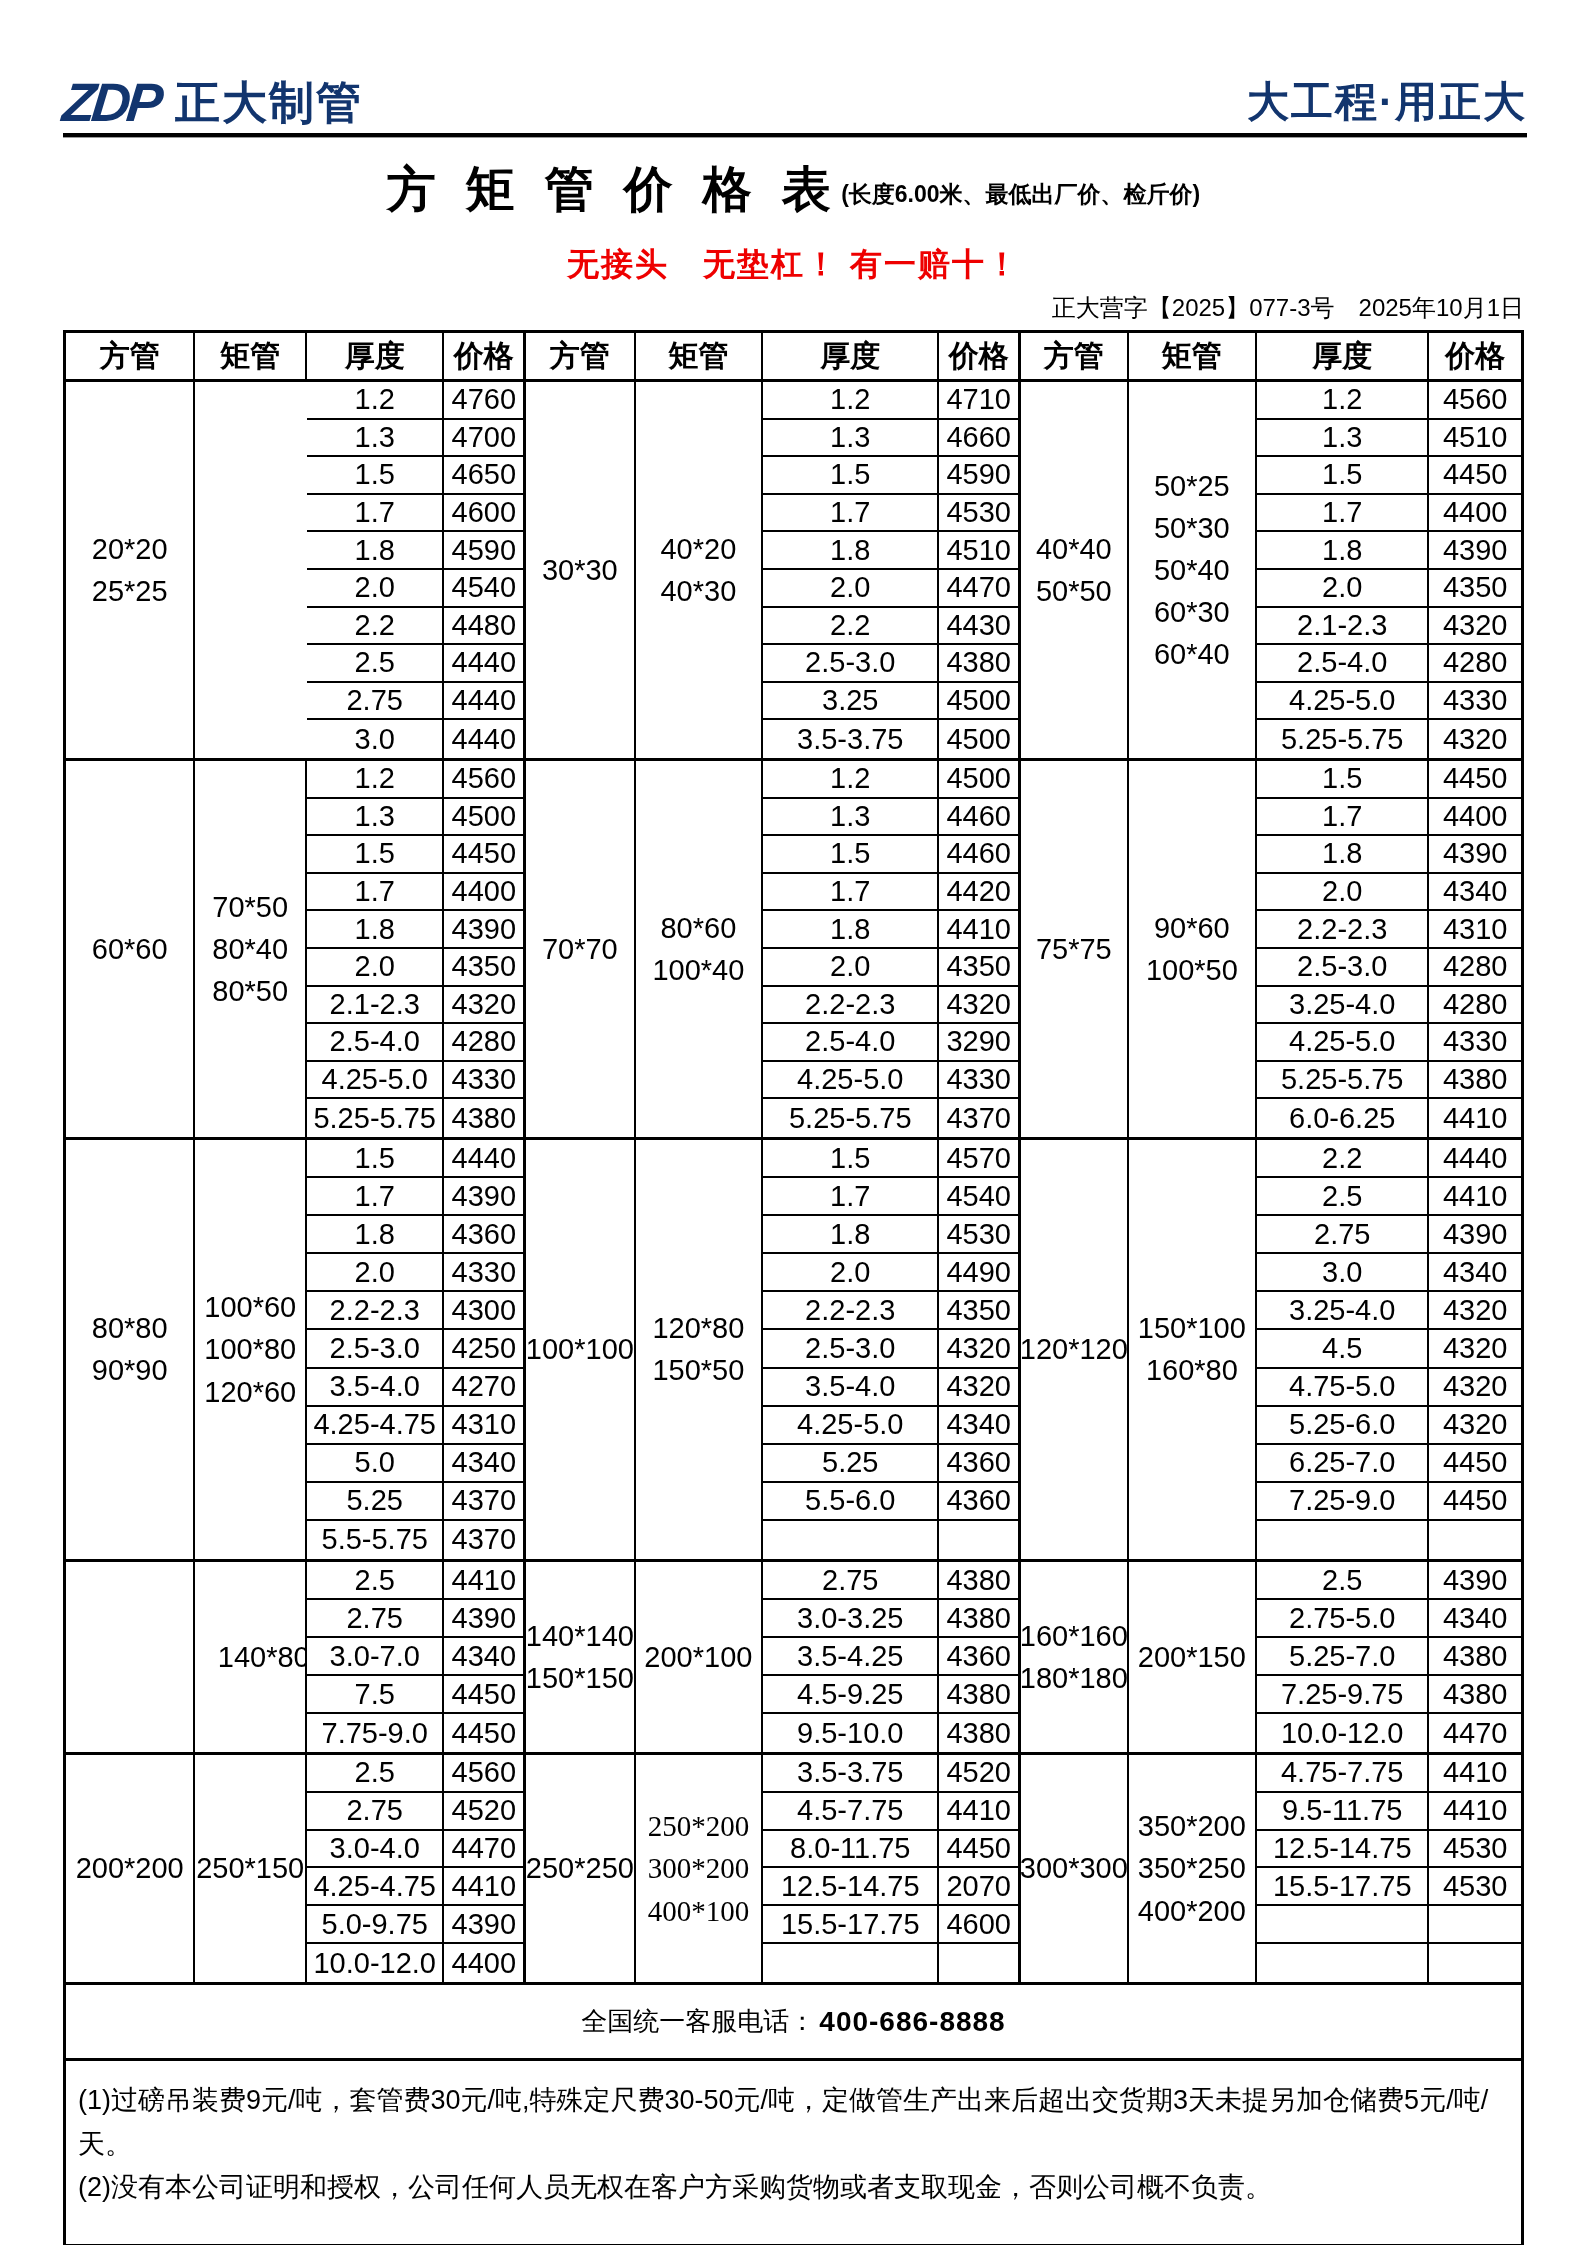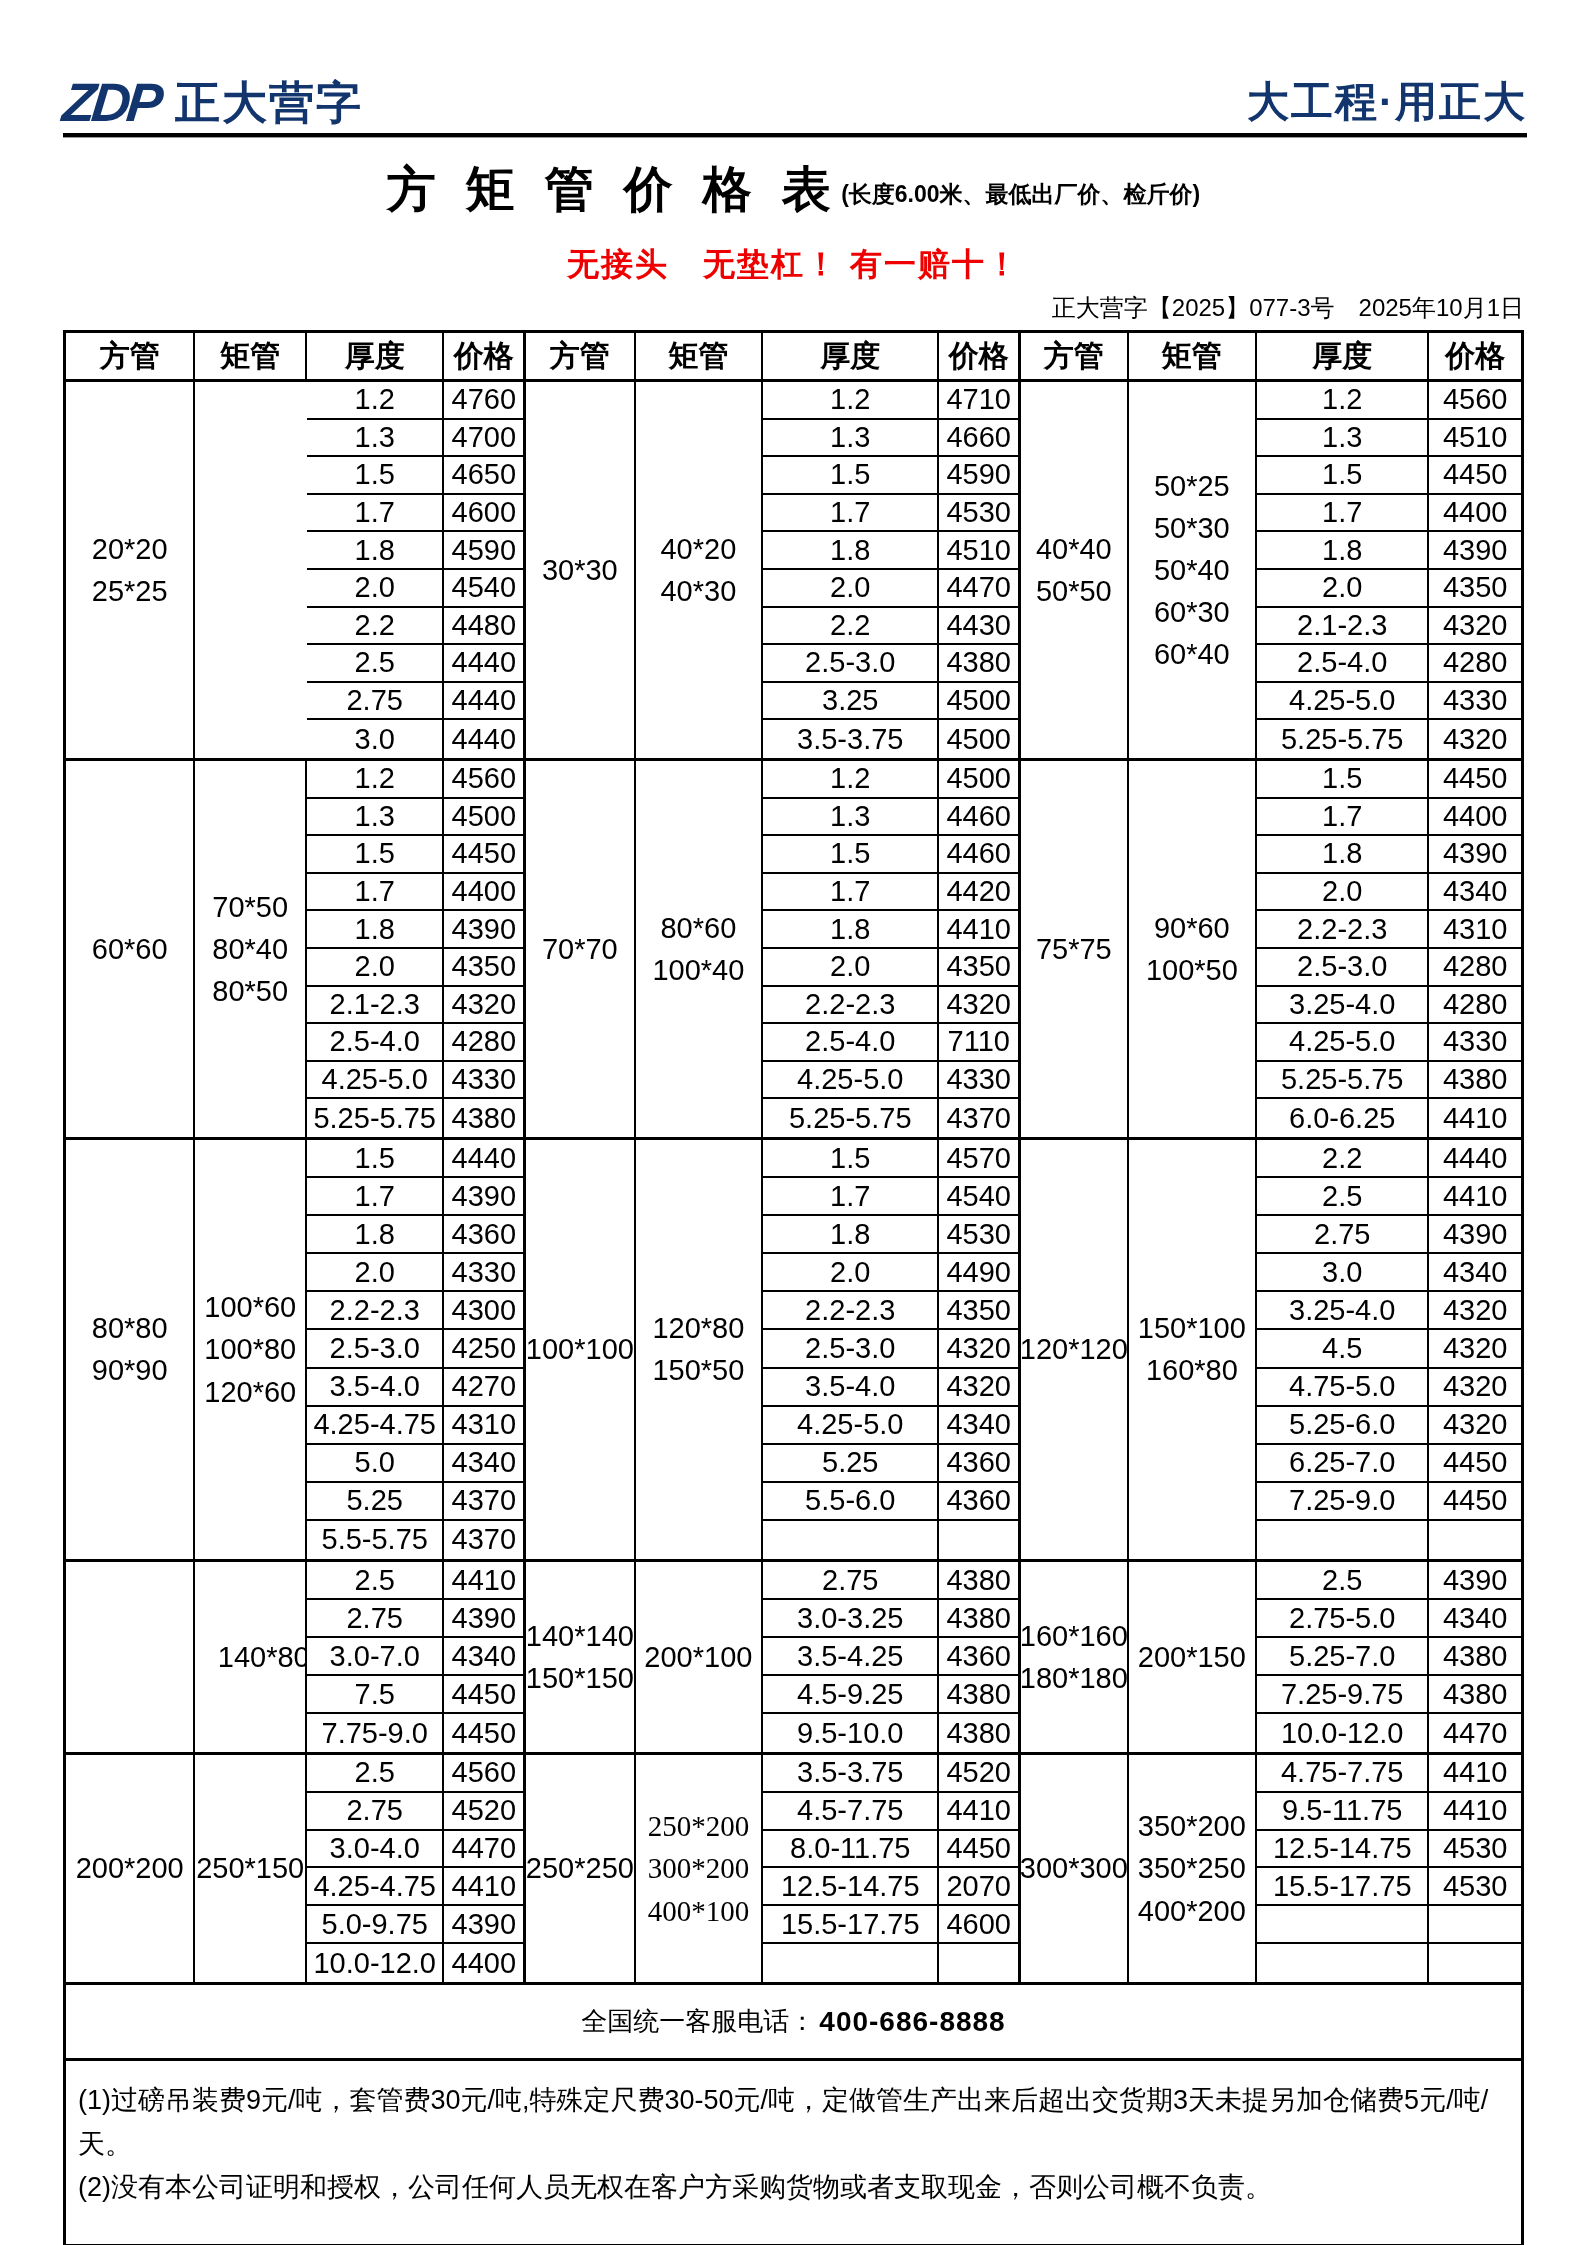--- a/index.html
+++ b/index.html
@@ -51,21 +51,21 @@
   .notes-box p{ margin:0; }
 </style>
 </head>
 <body>
 
 <div class="sheet">
 
   <div class="brand-row">
     <div class="brand-left">
       <span class="zdp">ZDP</span>
-      <span class="brand-name">正大营字</span>
+      <span class="brand-name">正大制管</span>
     </div>
     <div class="brand-right">大工程·用正大</div>
   </div>
   <div class="head-rule"></div>
 
   <div class="title-line">
     <span class="title-main">方矩管价格表</span>
     <span class="title-sub">(长度6.00米、最低出厂价、检斤价)</span>
   </div>
   <div class="red-line">无接头　无垫杠！ 有一赔十！</div>
@@ -197,21 +197,21 @@
           <div class="cell data gsep" style="grid-area: 3 / 8;">4460</div>
           <div class="cell data" style="grid-area: 4 / 7;">1.7</div>
           <div class="cell data gsep" style="grid-area: 4 / 8;">4420</div>
           <div class="cell data" style="grid-area: 5 / 7;">1.8</div>
           <div class="cell data gsep" style="grid-area: 5 / 8;">4410</div>
           <div class="cell data" style="grid-area: 6 / 7;">2.0</div>
           <div class="cell data gsep" style="grid-area: 6 / 8;">4350</div>
           <div class="cell data" style="grid-area: 7 / 7;">2.2-2.3</div>
           <div class="cell data gsep" style="grid-area: 7 / 8;">4320</div>
           <div class="cell data" style="grid-area: 8 / 7;">2.5-4.0</div>
-          <div class="cell data gsep" style="grid-area: 8 / 8;">7110</div>
+          <div class="cell data gsep" style="grid-area: 8 / 8;">3290</div>
           <div class="cell data" style="grid-area: 9 / 7;">4.25-5.0</div>
           <div class="cell data gsep" style="grid-area: 9 / 8;">4330</div>
           <div class="cell data last" style="grid-area: 10 / 7;">5.25-5.75</div>
           <div class="cell data last gsep" style="grid-area: 10 / 8;">4370</div>
           <div class="cell size" style="grid-area: 1 / 9 / span 10;">75*75</div>
           <div class="cell size" style="grid-area: 1 / 10 / span 10;">90*60
 100*50</div>
           <div class="cell data" style="grid-area: 1 / 11;">1.5</div>
           <div class="cell data no-r" style="grid-area: 1 / 12;">4450</div>
           <div class="cell data" style="grid-area: 2 / 11;">1.7</div>

